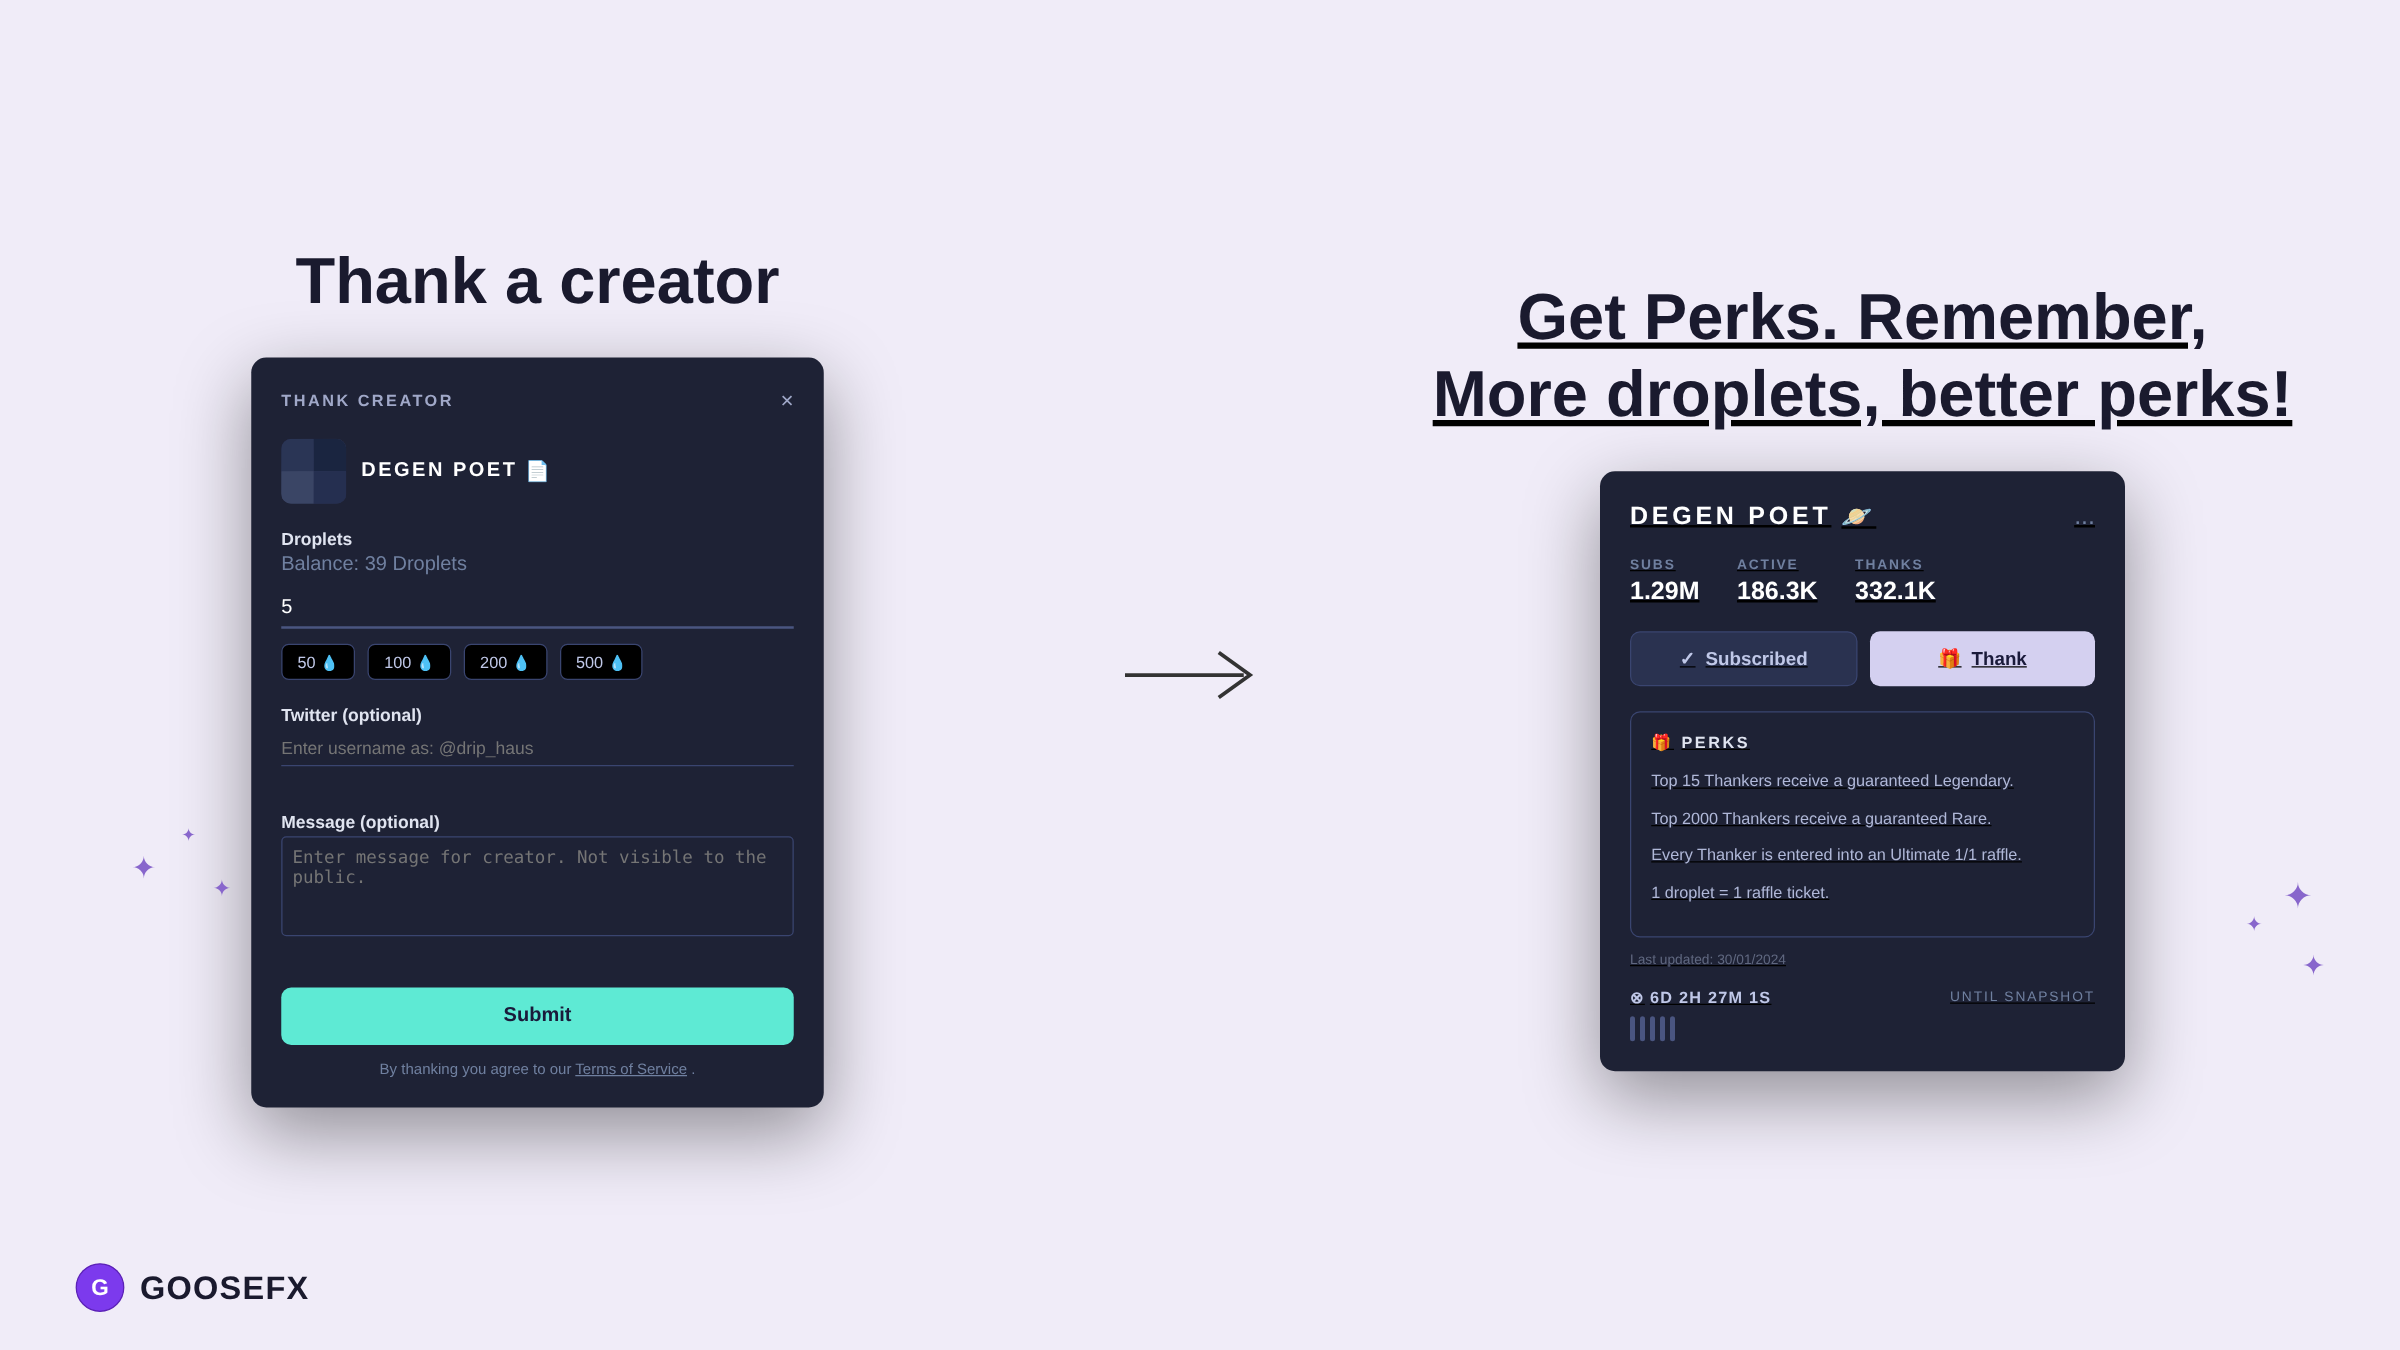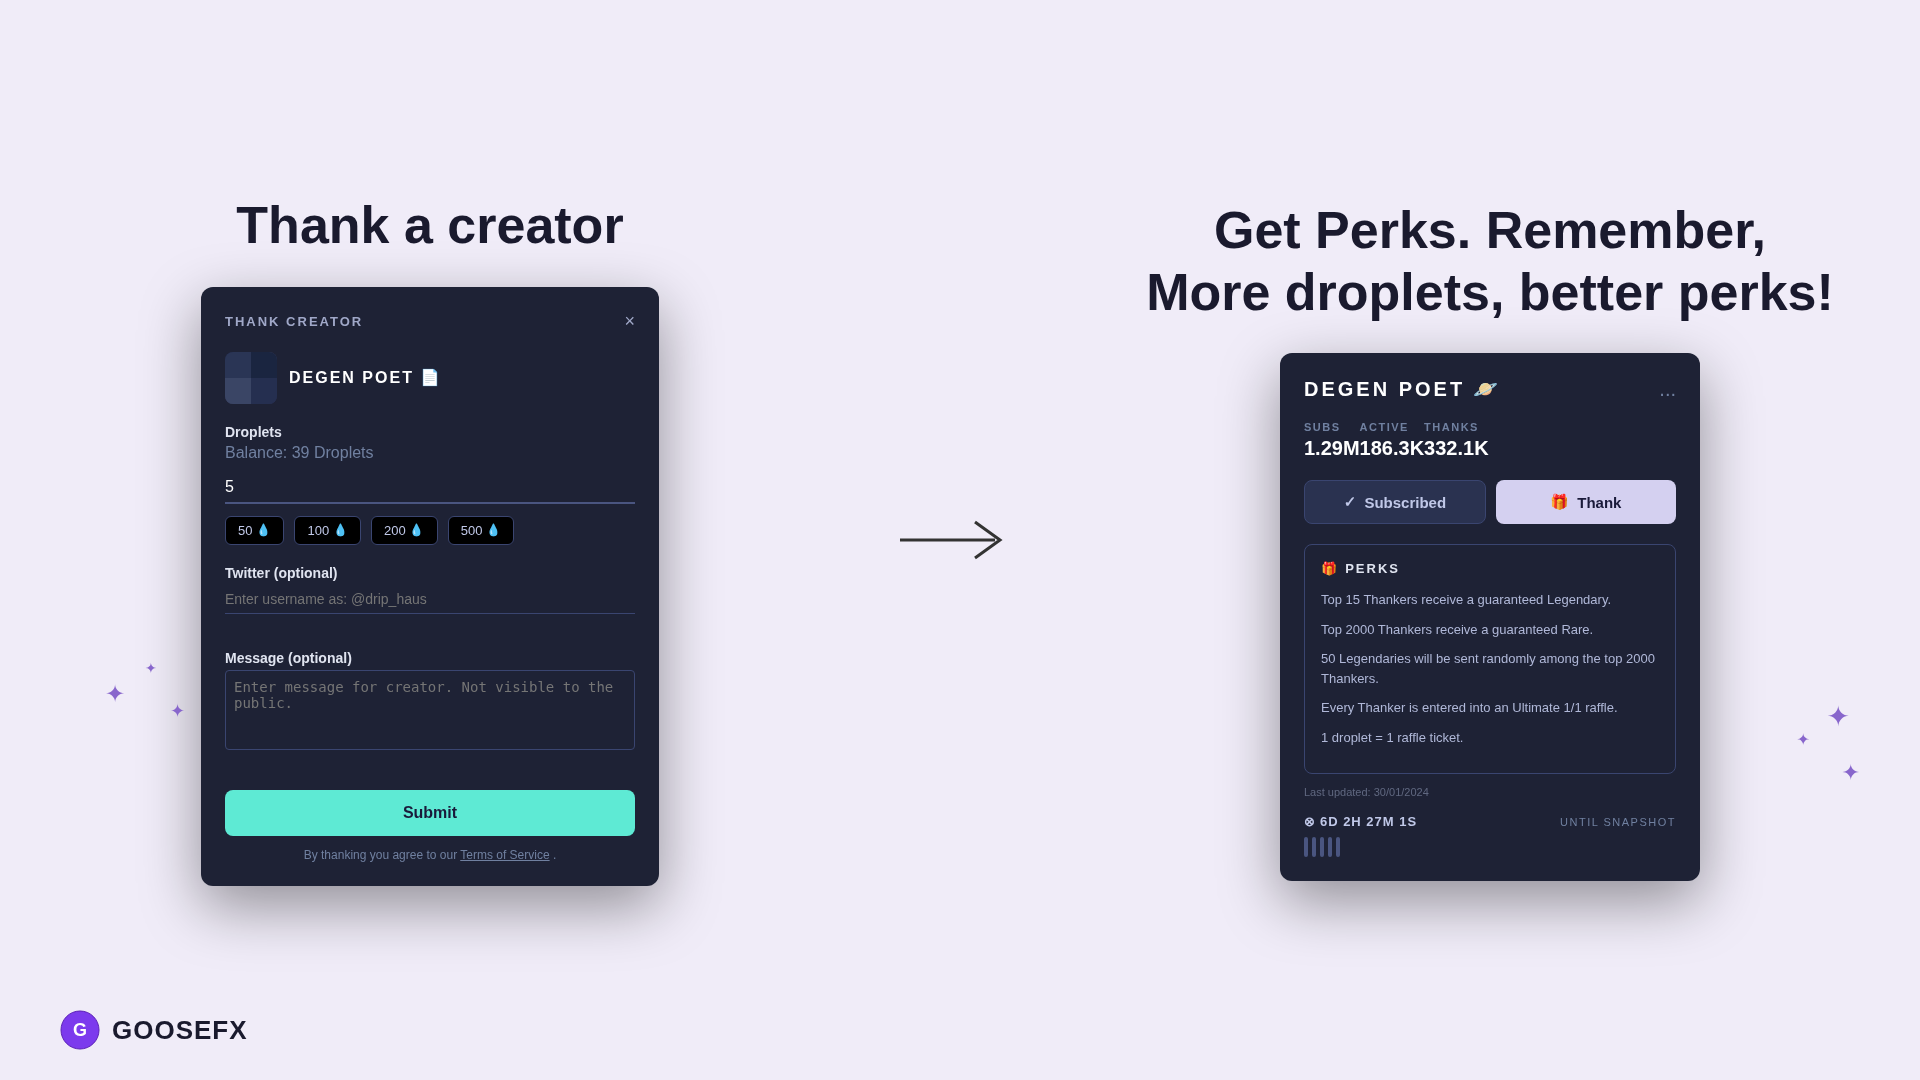--- a/index.html
+++ b/index.html
@@ -232,20 +232,21 @@
       height: 80px;
     }
 
     
     .right-section {
       display: flex;
       flex-direction: column;
       align-items: center;
       gap: 30px;
       flex: 1;
+      text-decoration: underline;
     }
 
     .right-heading {
       font-size: 52px;
       font-weight: 800;
       color: #1a1a2e;
       text-align: center;
       line-height: 1.2;
     }
 
@@ -276,20 +277,21 @@
     }
 
     .profile-menu {
       color: #7080a0;
       font-size: 20px;
       cursor: pointer;
     }
 
     .stats-row {
       display: flex;
+      gap: 30px;
       margin-bottom: 20px;
     }
 
     .stat-item {
       display: flex;
       flex-direction: column;
       gap: 4px;
     }
 
     .stat-label {
@@ -575,21 +577,20 @@
         </button>
       </div>
 
       <div class="perks-box">
         <div class="perks-title">
           <span>🎁</span>
           <span>PERKS</span>
         </div>
         <div class="perk-item">Top 15 Thankers receive a guaranteed Legendary.</div>
         <div class="perk-item">Top 2000 Thankers receive a guaranteed Rare.</div>
-        <div class="perk-item">50 Legendaries will be sent randomly among the top 2000 Thankers.</div>
         <div class="perk-item">Every Thanker is entered into an Ultimate 1/1 raffle.</div>
         <div class="perk-item">1 droplet = 1 raffle ticket.</div>
       </div>
 
       <div class="last-updated">Last updated: 30/01/2024</div>
 
       <div class="countdown-section">
         <div class="countdown-text">
           <span>⊗</span>
           <span>6D 2H 27M 1S</span>

